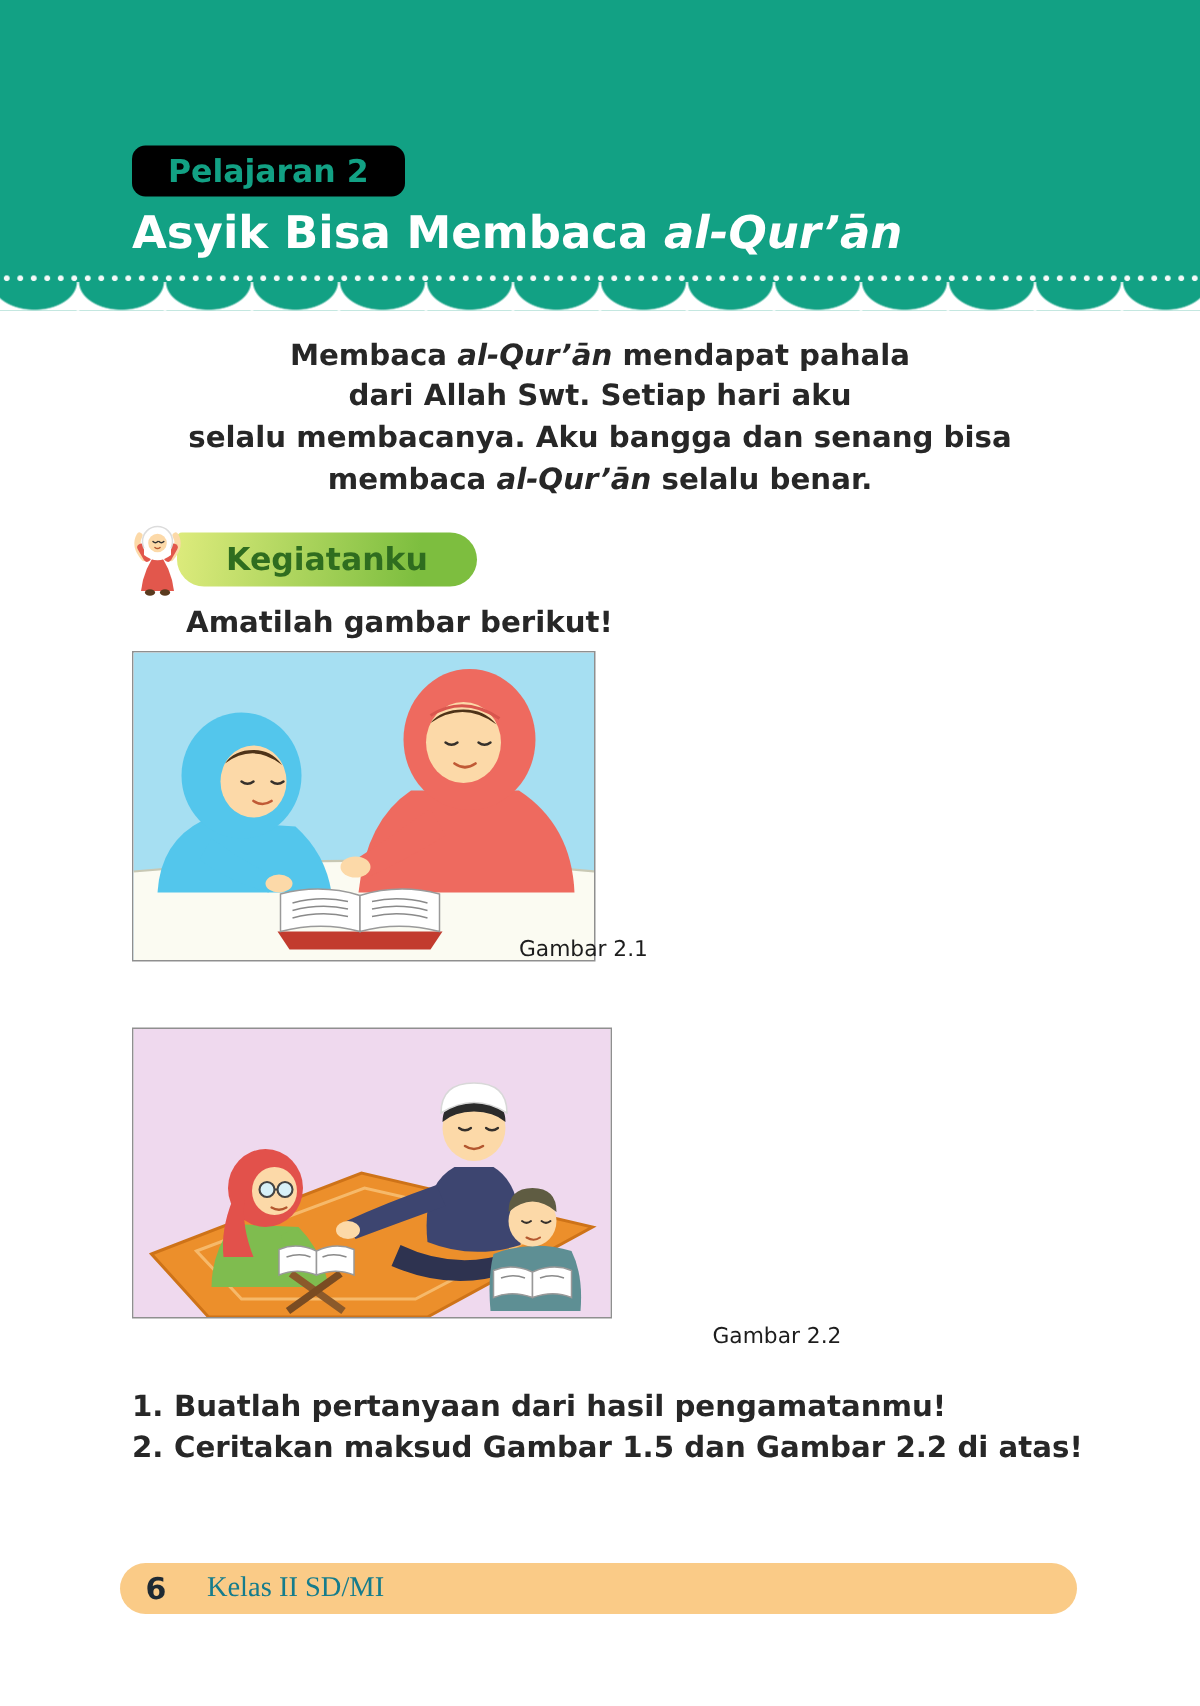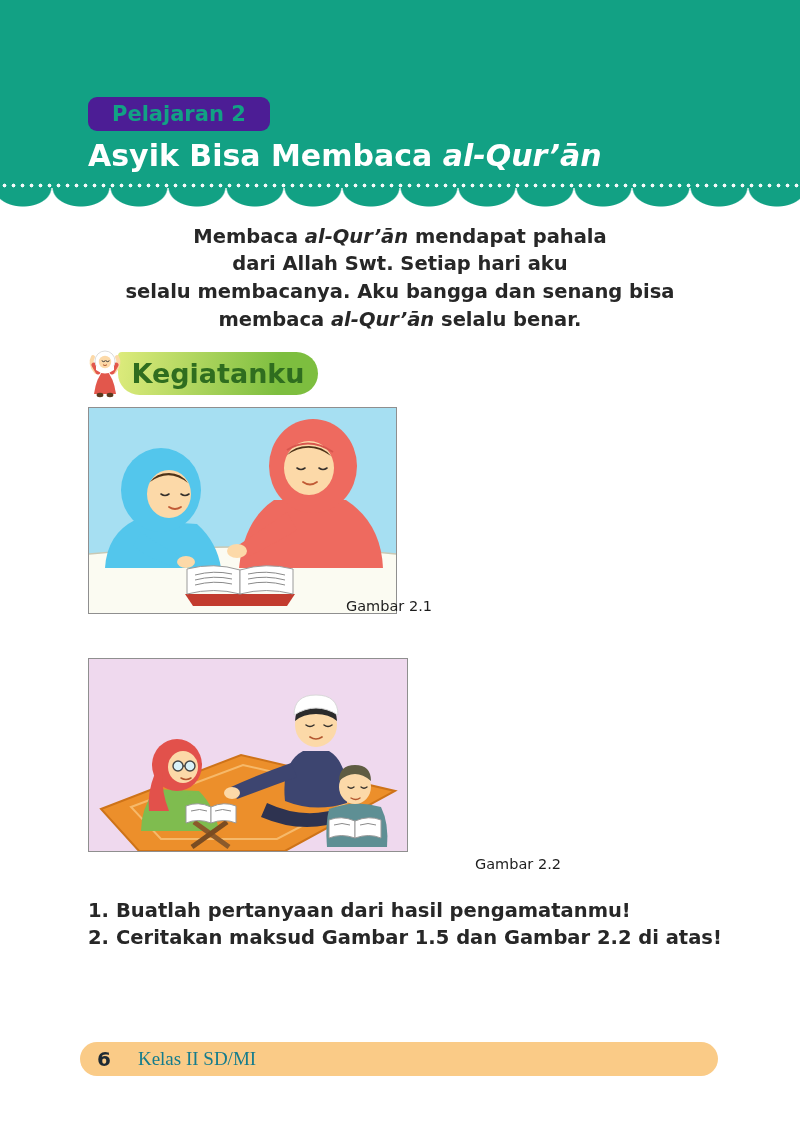--- a/index.html
+++ b/index.html
@@ -12,40 +12,40 @@
     --ink:#272727;
   }
   *{margin:0;padding:0;box-sizing:border-box;}
   html,body{background:#fff;}
   body{
     width:800px;height:1137px;position:relative;overflow:hidden;
     font-family:"DejaVu Sans",sans-serif;color:var(--ink);
   }
   
   .header{background:var(--teal);padding-top:97px;}
-  .lesson-box{display:inline-block;margin-left:88px;background:#4c1d95;border-radius:9px;padding:5px 24px;}
+  .lesson-box{display:inline-block;margin-left:88px;background:#000000;border-radius:9px;padding:5px 24px;}
   .lesson-box span{color:var(--teal);font-weight:bold;font-size:21px;}
   .title{margin:8px 0 4px 88px;color:#fff;font-size:30px;font-weight:bold;line-height:1.15;}
   .title em{font-style:italic;}
   .dotted{height:5px;margin-top:9px;
     background-image:radial-gradient(circle,rgba(255,255,255,.95) 1.7px,rgba(255,255,255,0) 2.2px);
     background-size:9px 5px;background-repeat:repeat-x;background-position:0 50%;}
   .scallops{height:19px;
     background-image:radial-gradient(29px 19px at 50% 0%,var(--teal) 95%,rgba(18,161,132,0) 100%);
     background-size:58px 19px;background-repeat:repeat-x;background-position:-6px 0;}
   
   .intro{margin-top:16px;text-align:center;font-size:19.5px;font-weight:700;line-height:1.42;color:var(--ink);}
   .intro em{font-style:italic;}
   
   .activity-header{display:flex;align-items:center;margin:14px 0 0 86px;height:52px;}
   .mascot{position:relative;z-index:2;width:38px;height:50px;display:inline-block;}
   .badge{position:relative;z-index:1;margin-left:-6px;width:200px;padding:6px 0;text-align:center;
     background:linear-gradient(97deg,var(--badge-light) 0%,var(--badge-green) 80%);
     border-radius:4px 22px 22px 22px;}
-  .badge span{color:var(--badge-text);font-weight:bold;font-size:27px;}
+  .badge span{color:var(--badge-text);font-weight:bold;font-size:21px;}
   .instruction{margin:4px 0 0 124px;font-size:19.5px;font-weight:700;}
   
   .fig{position:relative;margin-left:88px;}
   .fig-frame{border:1px solid #8f8f8f;background:#fff;font-size:0;}
   .fig1{margin-top:8px;width:248px;}
   .fig1 .fig-frame{width:309px;height:207px;}
   .fig2{margin-top:44px;width:373px;text-align:center;}
   .fig2 .fig-frame{width:320px;height:194px;}
   .fig-caption{position:absolute;white-space:nowrap;font-size:14.5px;color:#1d1d1d;font-weight:400;}
   .fig1 .fig-caption{left:calc(100% + 10px);bottom:0px;}
@@ -97,20 +97,21 @@
         <circle cx="19" cy="14" r="6.2" fill="#FCD9A8"></circle>
         <path d="M16,13 q1.6,1.6 3.2,0 M20,13 q1.6,1.6 3.2,0" stroke="#333" stroke-width="1" fill="none" stroke-linecap="round"></path>
         <path d="M17.3,17 q1.7,1.4 3.4,0" stroke="#B3572F" stroke-width="1" fill="none" stroke-linecap="round"></path>
       </svg>
     </span>
     <div class="badge">
       <span>Kegiatanku</span>
     </div>
   </div>
 
+  <div class="instruction">Amatilah gambar berikut!</div>
 
   <figure class="fig fig1">
     <div class="fig-frame">
       <svg viewBox="0 0 307 205">
         <rect x="0" y="0" width="307" height="205" fill="#A6DFF2"></rect>
 
         <path d="M0,146 Q80,138 160,139 Q245,140 307,146 L307,205 L0,205 Z" fill="#FBFBF2"></path>
         <path d="M0,146 Q80,138 160,139 Q245,140 307,146" fill="none" stroke="#C8C8B4" stroke-width="1.5"></path>
 
         <path d="M150,160 Q155,112 185,92 L257,92 Q292,115 294,160 Z" fill="#EE6A5F"></path>

